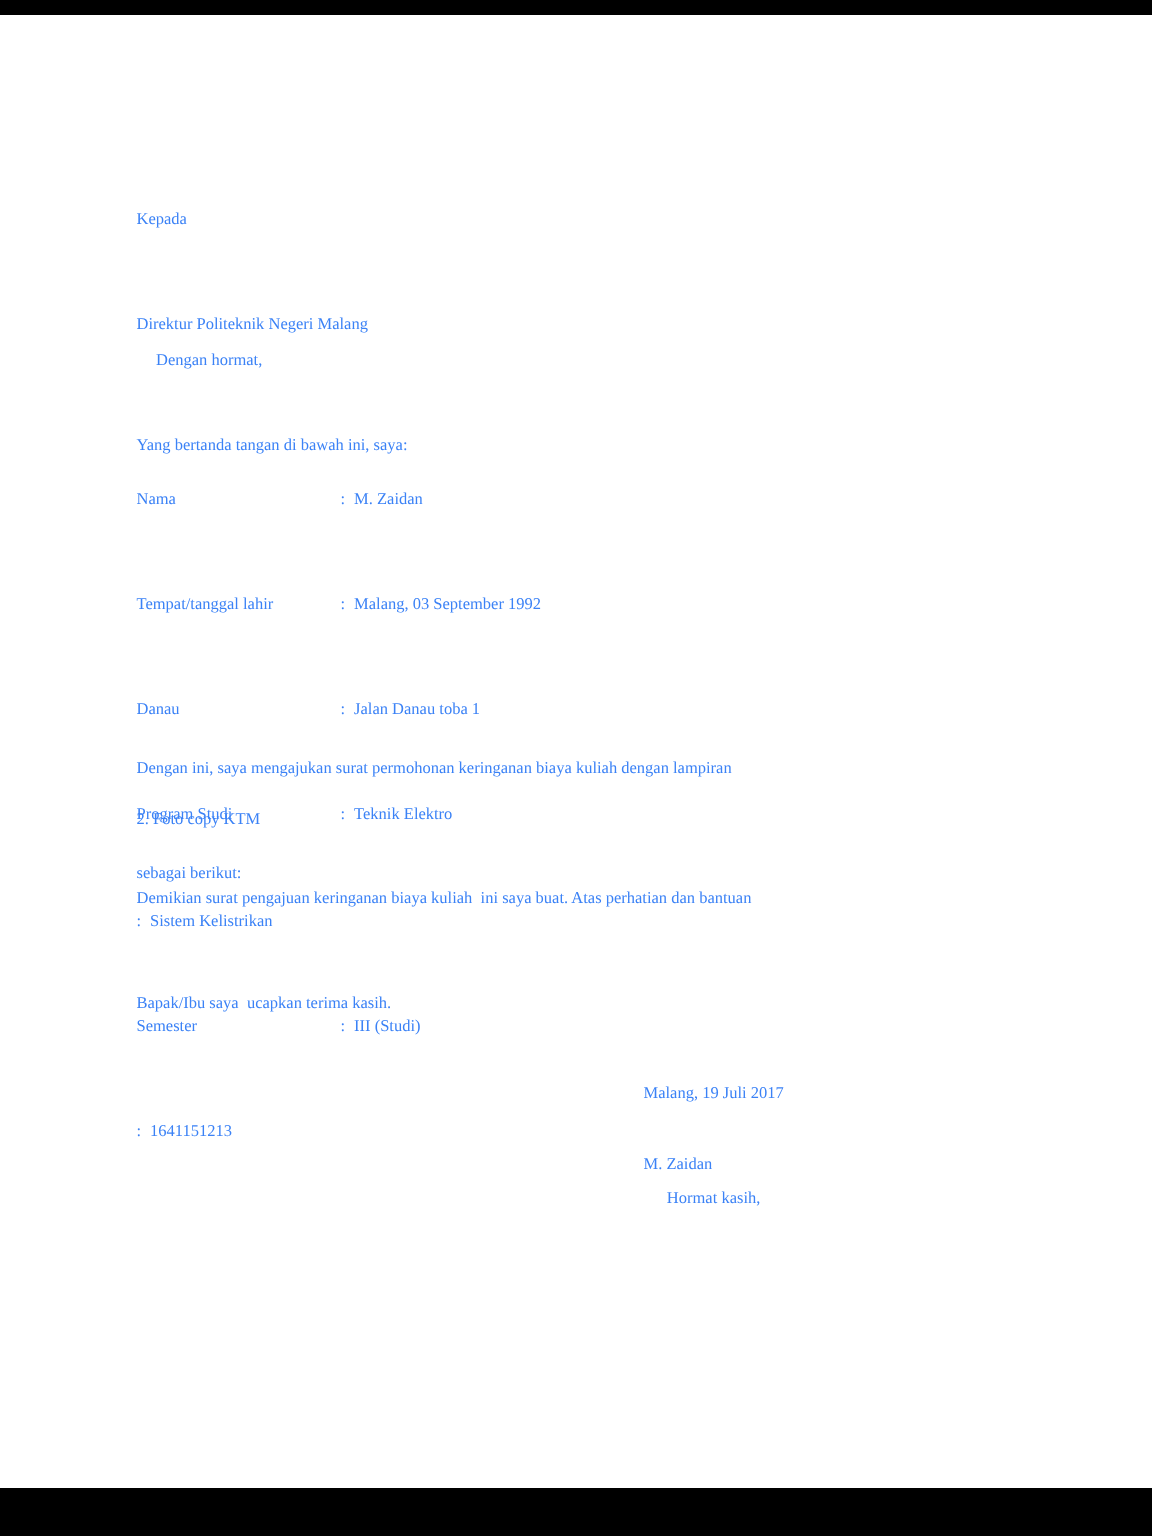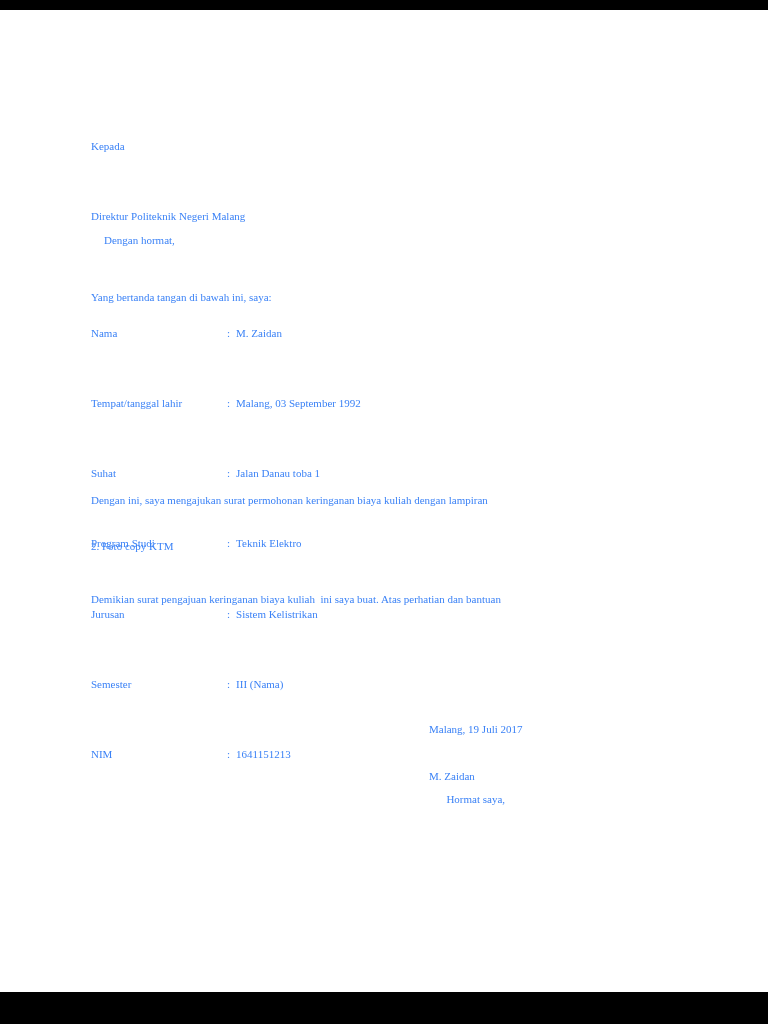--- a/index.html
+++ b/index.html
@@ -47,45 +47,47 @@
 <div class="doc-text" style="left:91px; top:251px;margin-top:35px;">Yang bertanda tangan di bawah ini, saya:</div>
 
 <div class="doc-text" style="left:91px; top:275px;">
   <div class="field-row">
     <span class="field-label">Nama</span><span>:</span><span class="field-value">M. Zaidan</span>
   </div>
   <div class="field-row">
     <span class="field-label">Tempat/tanggal lahir</span><span>:</span><span class="field-value">Malang, 03 September 1992</span>
   </div>
   <div class="field-row">
-    <span class="field-label">Suhat</span><span>:</span><span class="field-value">Jalan Danau toba 1</span>
+    <span class="field-label">Danau</span><span>:</span><span class="field-value">Jalan Danau toba 1</span>
   </div>
   <div class="field-row">
     <span class="field-label">Program Studi</span><span>:</span><span class="field-value">Teknik Elektro</span>
   </div>
   <div class="field-row">
-    <span class="field-label">Jurusan</span><span>:</span><span class="field-value">Sistem Kelistrikan</span>
+    <span>:</span><span class="field-value">Sistem Kelistrikan</span>
   </div>
   <div class="field-row">
-    <span class="field-label">Semester</span><span>:</span><span class="field-value">III (Nama)</span>
+    <span class="field-label">Semester</span><span>:</span><span class="field-value">III (Studi)</span>
   </div>
   <div class="field-row">
-    <span class="field-label">NIM</span><span>:</span><span class="field-value">1641151213</span>
+    <span>:</span><span class="field-value">1641151213</span>
   </div>
 </div>
 
-<div class="doc-text" style="left:91px; top:442px;">
+<div class="doc-text" style="left:91px; top:454px;">
   <div class="line">Dengan ini, saya mengajukan surat permohonan keringanan biaya kuliah dengan lampiran</div>
+  <div class="line">sebagai berikut:</div>
 </div>
 
 <div class="doc-text" style="left:91px; top:488px;">
   <div class="line">2. Foto copy KTM</div>
 </div>
 
 <div class="doc-text" style="left:91px; top:541px;">
   <div class="line">Demikian surat pengajuan keringanan biaya kuliah  ini saya buat. Atas perhatian dan bantuan</div>
+  <div class="line">Bapak/Ibu saya  ucapkan terima kasih.</div>
 </div>
 
 <div class="doc-text" style="left:429px; top:671px;text-align:center;">
   <div class="line">Malang, 19 Juli 2017</div>
-  <div class="line">Hormat saya,</div>
+  <div class="line">Hormat kasih,</div>
 </div>
 <div class="doc-text" style="left:429px; top:765px;">M. Zaidan</div>
 
 </body></html>

